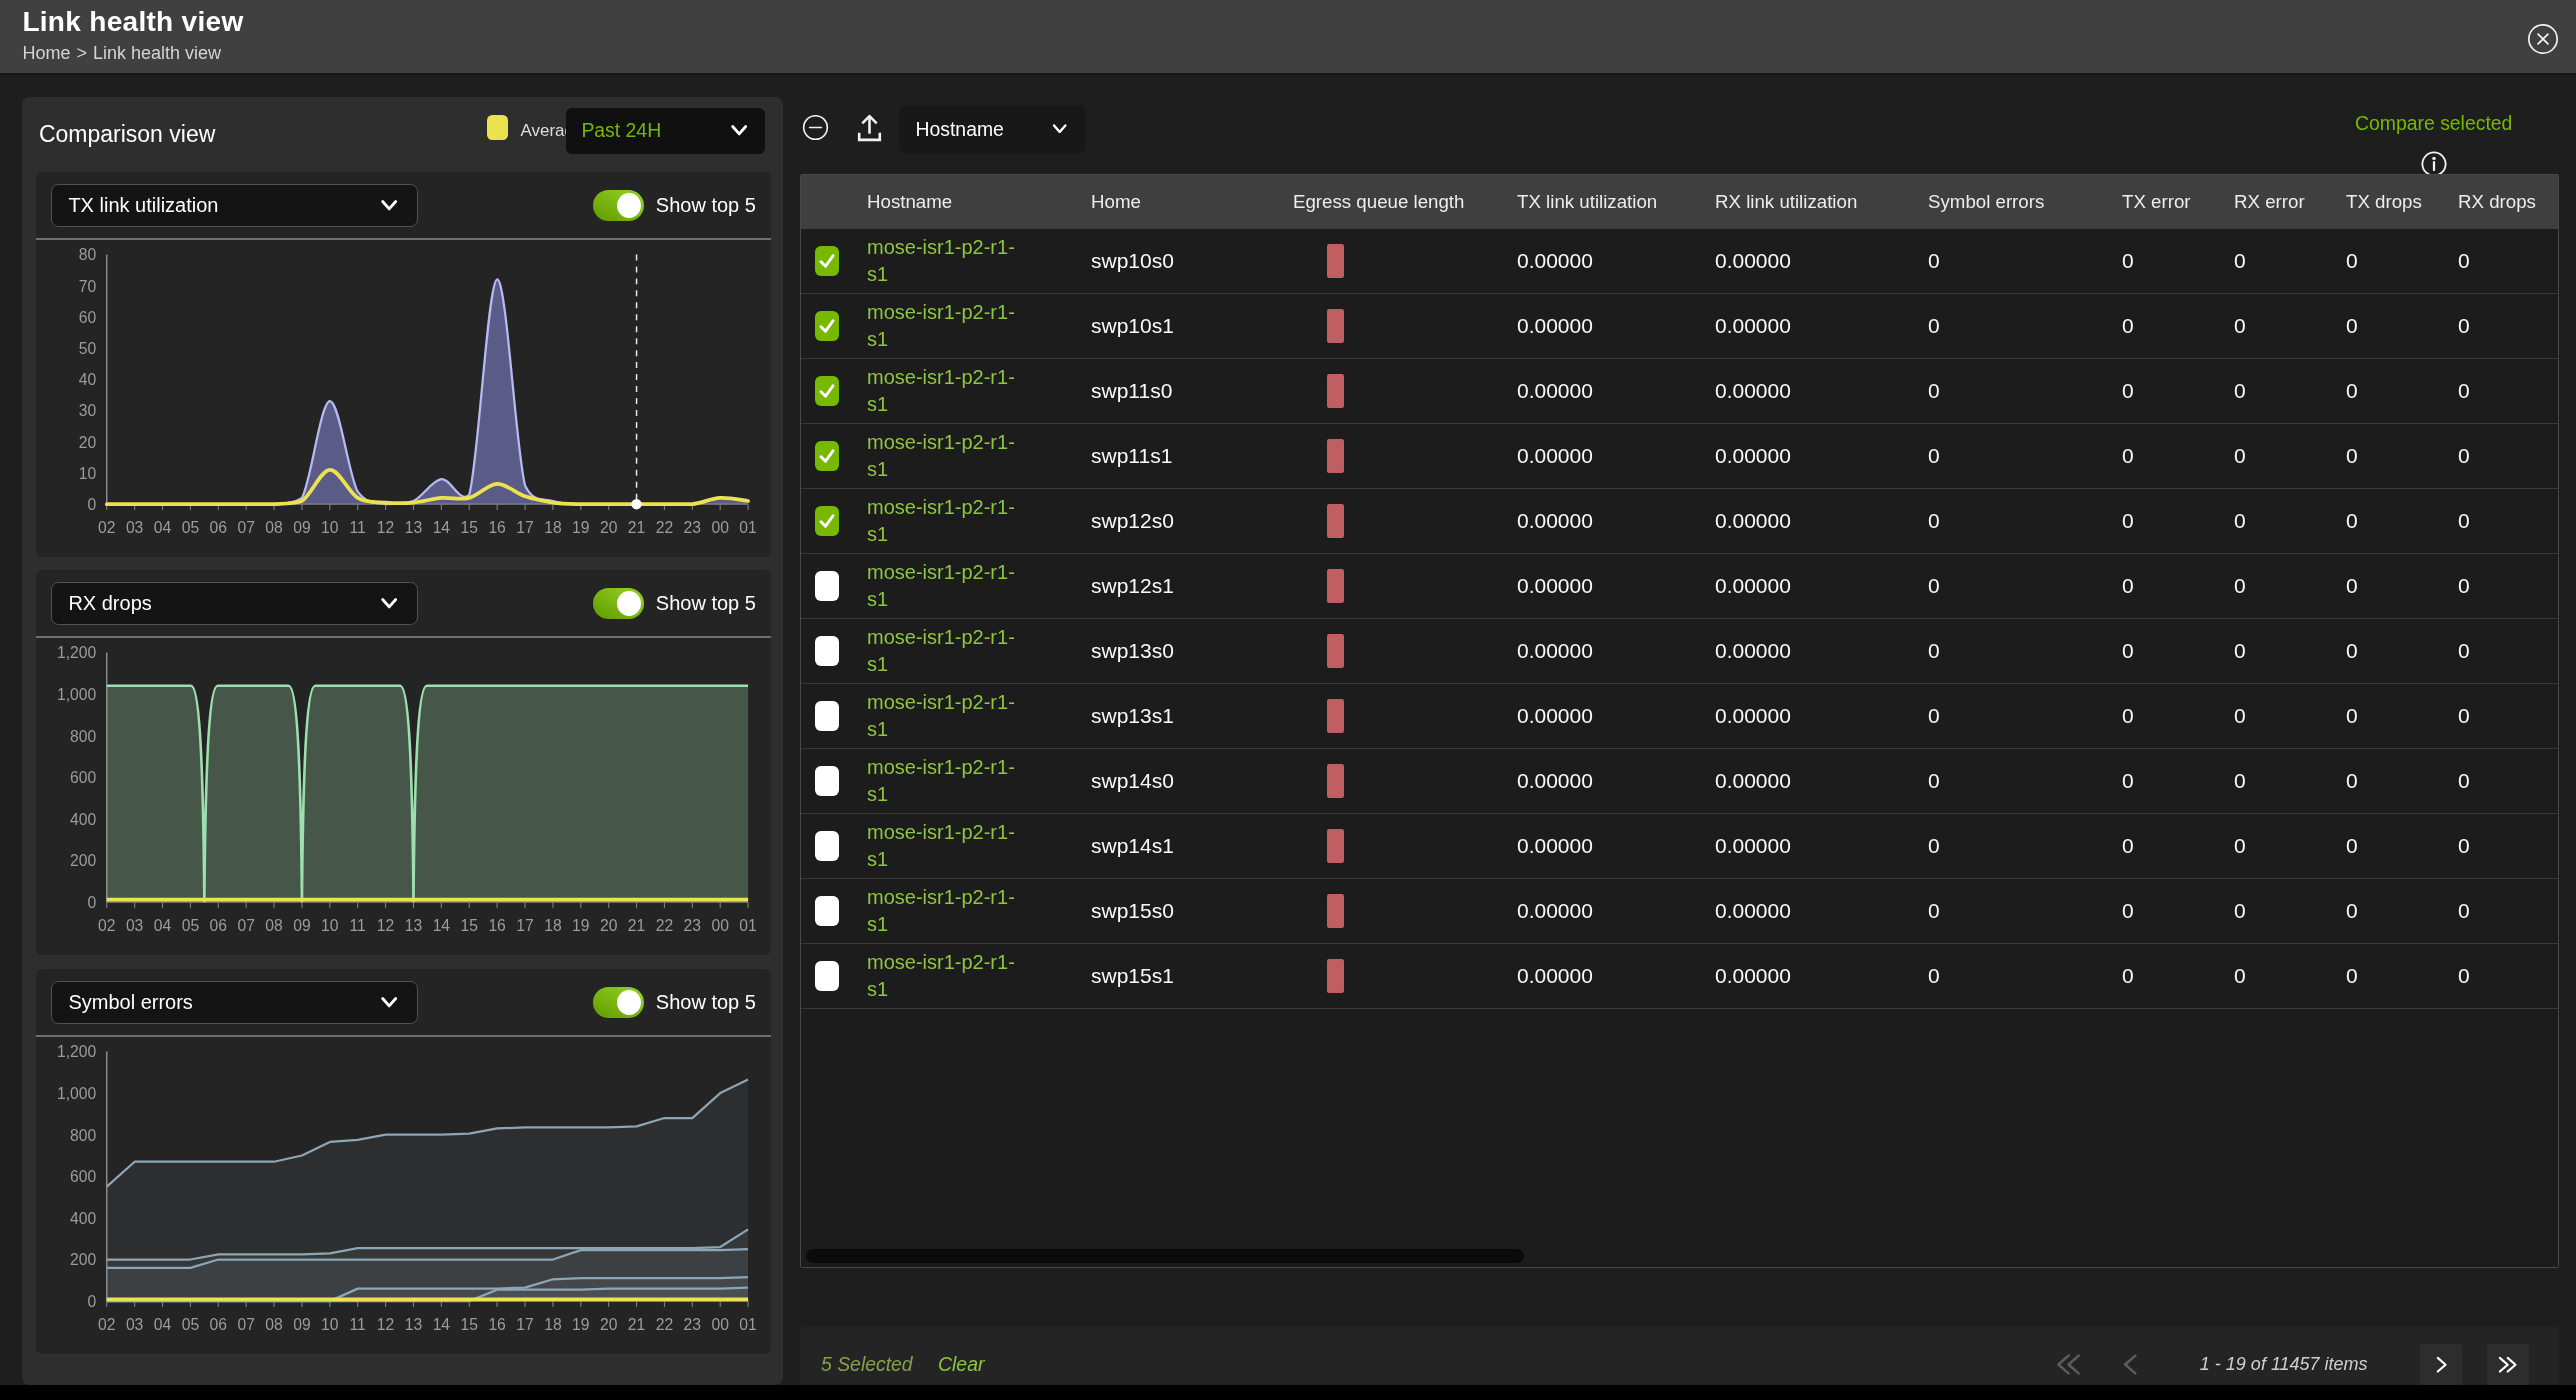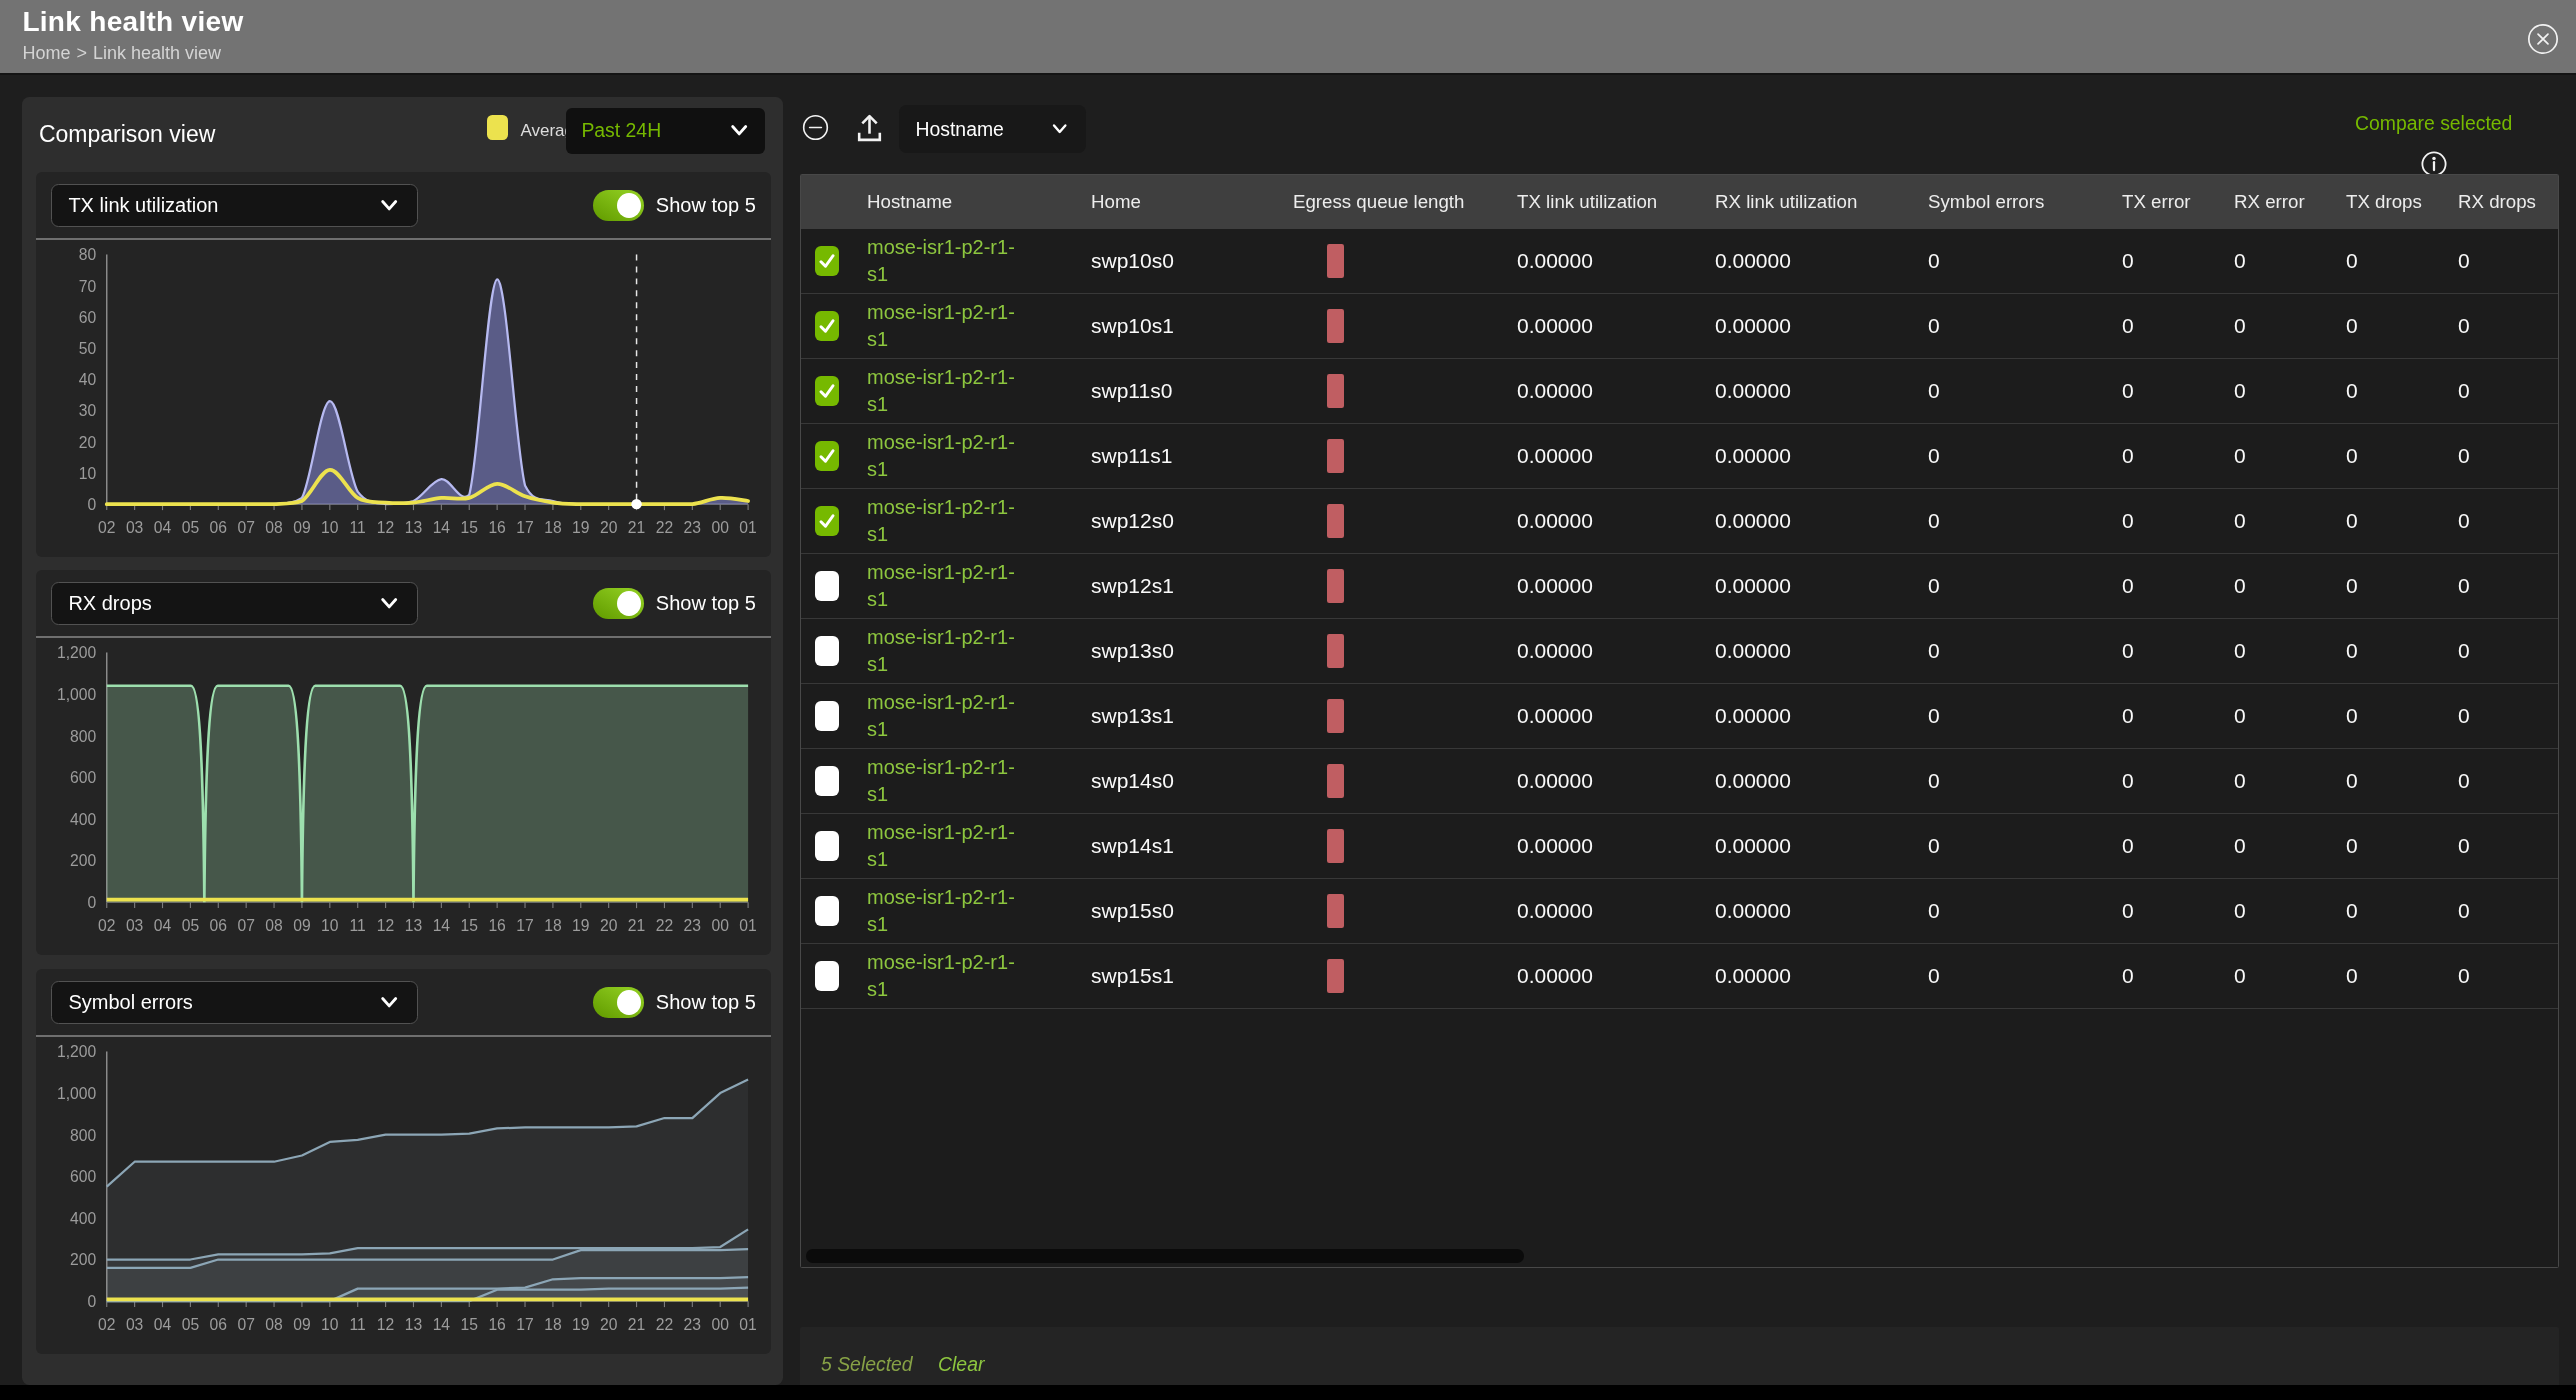--- a/index.html
+++ b/index.html
@@ -5,21 +5,21 @@
   * { margin:0; padding:0; box-sizing:border-box; }
   html,body { background:#101010; }
   body {
     width:2576px; height:1400px; position:relative; overflow:hidden;
     background:#1e1e1e; color:#f2f2f2;
     font-family:"Liberation Sans", sans-serif;
     --accent:#76b900; --hostname-green:#8dc63f; --egress-red:#c05e62;
     --avg-yellow:#ece24e; --selected-green:#87a246;
   }
   
-  .app-header { position:absolute; top:0; left:0; width:100%; height:75px; background:#737373; border-bottom:2.2px solid #141414; }
+  .app-header { position:absolute; top:0; left:0; width:100%; height:75px; background:#404040; border-bottom:2.2px solid #141414; }
   .page-title { position:absolute; left:22.4px; top:6px; font-size:28px; font-weight:600; letter-spacing:0.3px; color:#ffffff; }
   .breadcrumb { position:absolute; left:22.4px; top:43px; font-size:18px; color:#d4d4d4; }
   .breadcrumb span { margin-right:6px;text-align:right; }
   .close-btn { position:absolute; right:16.5px; top:22.4px; width:34px; height:34px; cursor:pointer; }
   
   .comparison { position:absolute; left:22.4px; top:97px; width:761px; height:1288px; background:#2e2e2e; border-radius:7.5px;padding-left:32px; }
   .panel-title { position:absolute; left:16.5px; top:24px; font-size:23px; font-weight:500; color:#ffffff; }
   .legend-swatch { position:absolute; left:465px; top:18px; width:21px; height:25.4px; border-radius:5.2px; background:var(--avg-yellow); }
   .legend-label { position:absolute; left:498px; top:24px; font-size:17px; color:#dcdcdc; }
   .time-select { position:absolute; left:544px; top:10.5px; width:199px; height:46px; background:#101010; border-radius:6px;
@@ -624,16 +624,35 @@
     <div class="cell">0</div>
     <div class="cell">0</div>
   </div>
     </div>
   <div class="hscroll"></div>
 </div>
 
 <div class="footer">
   <span class="sel-count">5 Selected</span>
   <span class="clear-btn">Clear</span>
+  <div class="pager">
+    <svg class="pg-icon pg-disabled" viewBox="0 0 26 26">
+        <path d="M13 6 L5 13 L13 20 M21 6 L13 13 L21 20" fill="none" stroke="#8a8a8a" stroke-width="2" stroke-linecap="round" stroke-linejoin="round"></path>
+      </svg>
+    <svg class="pg-icon pg-disabled" style="margin-left:30px" viewBox="0 0 26 26">
+        <path d="M16 6 L8 13 L16 20" fill="none" stroke="#8a8a8a" stroke-width="2" stroke-linecap="round" stroke-linejoin="round"></path>
+      </svg>
+    <span class="pg-items">1 - 19 of 11457 items</span>
+    <div class="pg-btn" style="margin-left:0">
+      <svg width="25.4" height="25.4" viewBox="0 0 26 26">
+          <path d="M10 6 L18 13 L10 20" fill="none" stroke="#ffffff" stroke-width="2.2" stroke-linecap="round" stroke-linejoin="round"></path>
+        </svg>
+    </div>
+    <div class="pg-btn">
+      <svg width="25.4" height="25.4" viewBox="0 0 26 26">
+          <path d="M5 6 L13 13 L5 20 M13 6 L21 13 L13 20" fill="none" stroke="#ffffff" stroke-width="2.2" stroke-linecap="round" stroke-linejoin="round"></path>
+        </svg>
+    </div>
+  </div>
 </div>
 
 <div class="bottom-strip"></div>
 
 
 </body></html>

